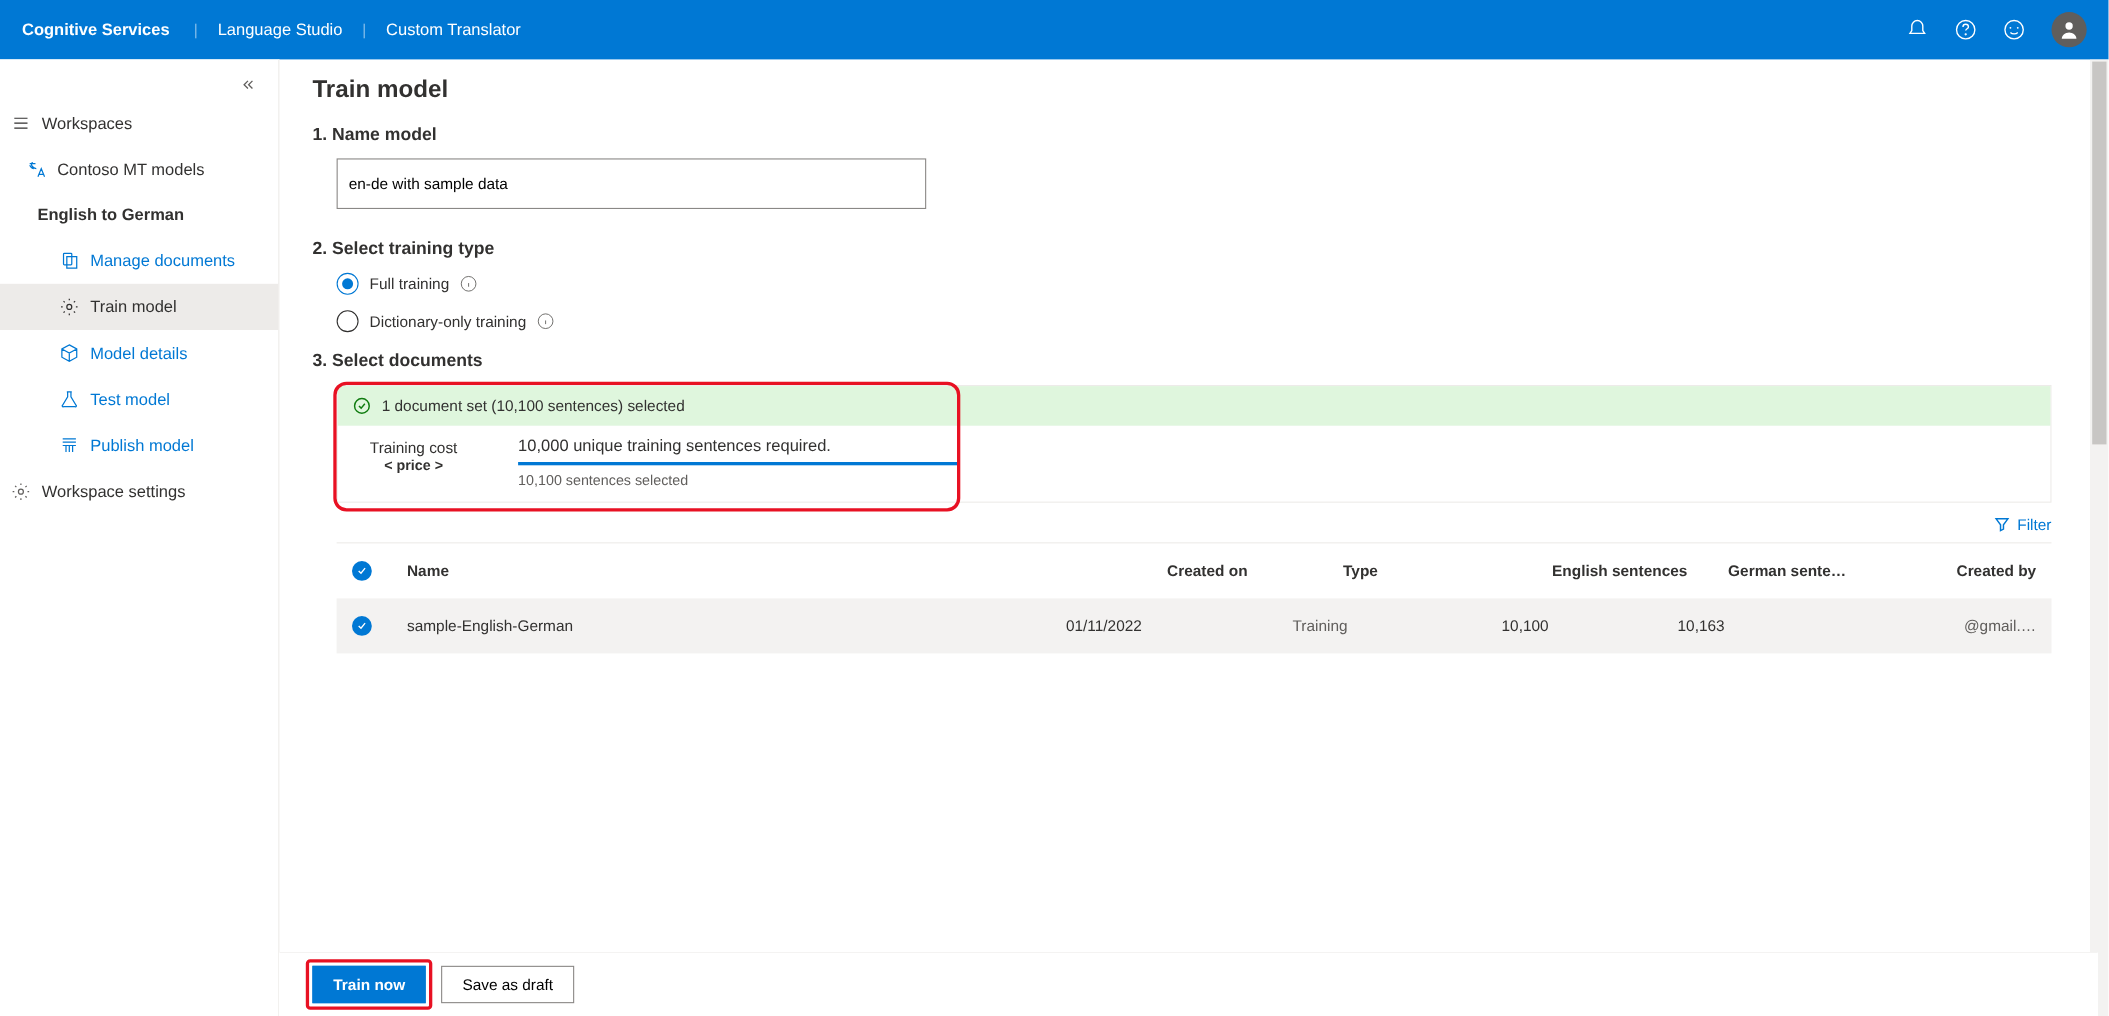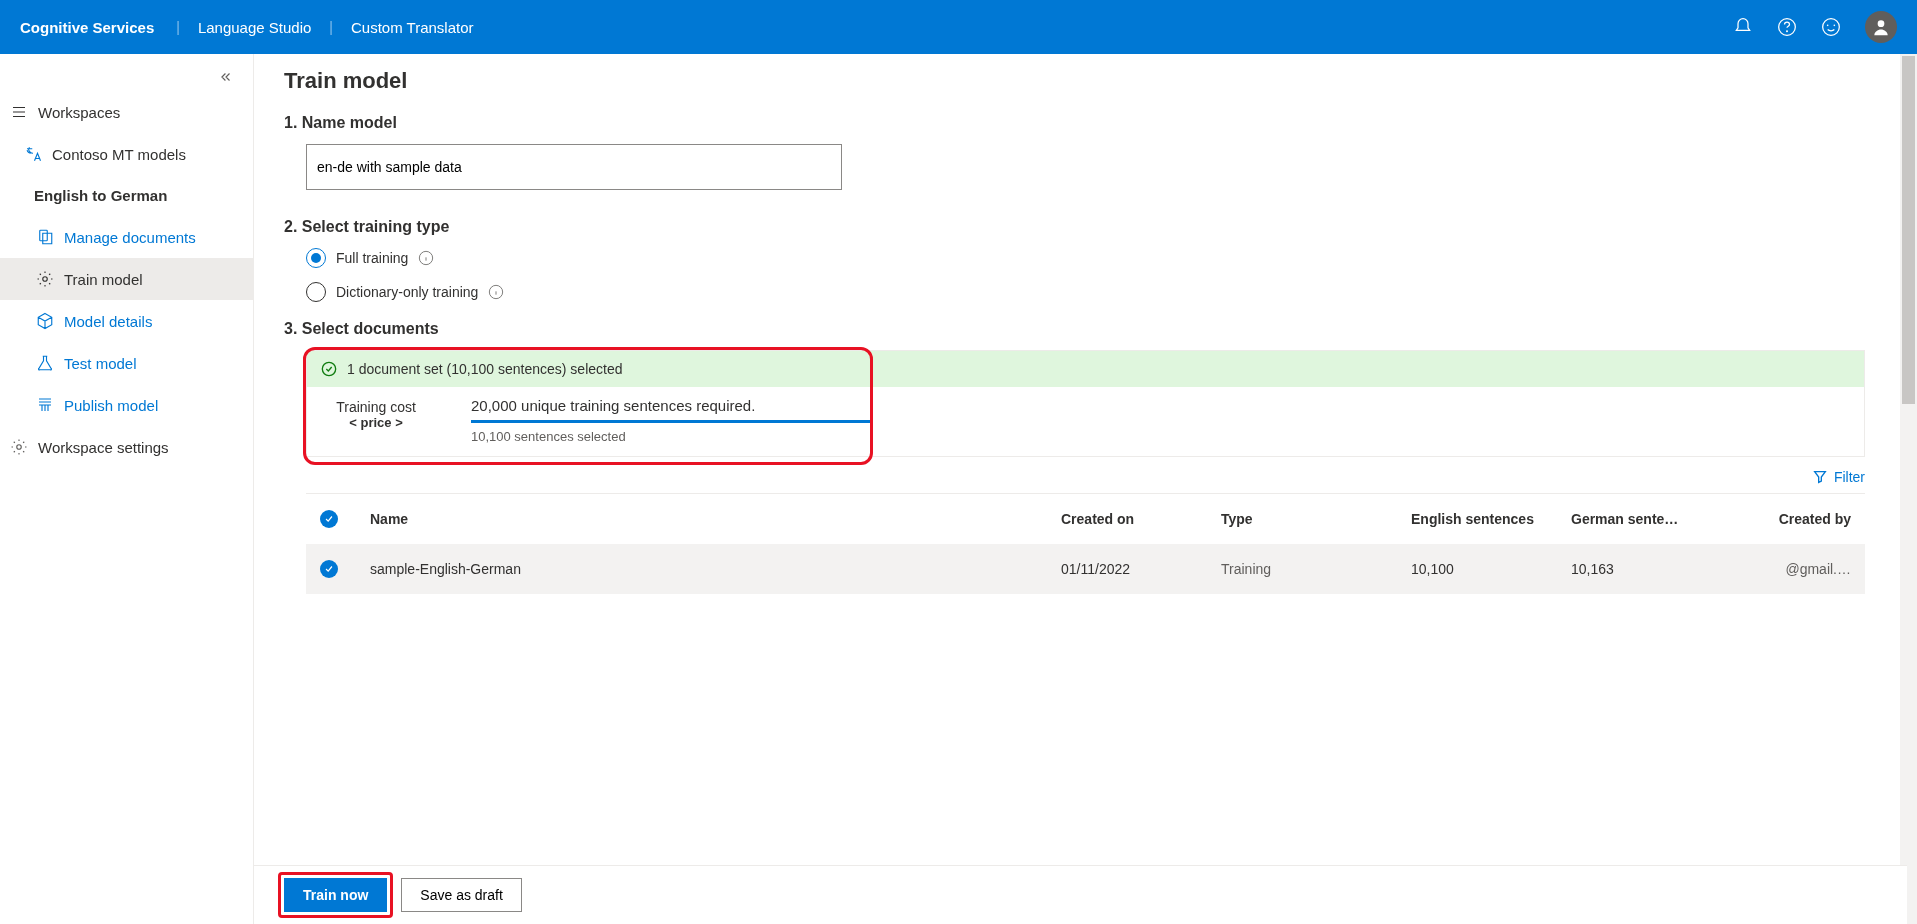--- a/index.html
+++ b/index.html
@@ -13,21 +13,21 @@
 .hicon { width: 20px; height: 20px; cursor: pointer; fill:none; stroke:#fff; stroke-width:1.5;}
 .avatar { width: 32px; height: 32px; border-radius: 50%; background: #605e5c; display:flex; align-items:center; justify-content:center; cursor:pointer;}
 .avatar svg { width:20px; height:20px; fill:#fff;}
 .shell { display: flex; height: calc(100vh - 54px); }
 .sidebar { width: 254px; border-right: 1px solid #edebe9; padding-top: 8px; background:#fff; flex-shrink:0;}
 .collapse { text-align: right; padding: 8px 20px 4px; color:#605e5c; cursor:pointer;}
 .side-item { display: flex; align-items: center; padding: 12px 14px; gap: 10px; cursor: pointer; font-size:15px;}
 .side-item.level1 { padding-left: 10px; }
 .side-item.level2 { padding-left: 24px; font-weight:400;}
 .side-item.level3 { padding-left: 34px; font-weight:600;}
-.side-item.sub { padding-left: 36px; color:#0078d4; font-weight:400;}
+.side-item.sub { padding-left: 54px; color:#0078d4; font-weight:400;}
 .side-item.sub.active { background:#edebe9; color:#323130; font-weight:400;}
 .side-item.settings { padding-left: 10px; color:#323130;}
 .sicon { width:18px; height:18px; fill:none; stroke:currentColor; stroke-width:1.5; flex-shrink:0;}
 .content-wrap { flex:1; overflow-y:auto; position:relative;}
 .content { padding: 14px 30px 90px 30px; max-width:none;}
 h1.page-title { font-size: 22px; font-weight:600; margin-bottom: 20px;}
 .section-heading { font-size: 16px; font-weight:600; margin: 18px 0 12px;}
 .field-label { font-size:14px; font-weight:600; margin: 0 0 6px 22px;}
 .text-input { width: 536px; height:46px; border:1px solid #8a8886; padding:0 10px; font-size:14px; margin-left:22px; background:#fff;}
 .radio-row { display:flex; align-items:center; gap:10px; margin: 8px 0 14px 22px; cursor:pointer;}
@@ -58,21 +58,21 @@
 .tcell.type { flex: 0 0 190px;}
 .tcell.eng { flex: 0 0 160px;}
 .tcell.ger { flex: 0 0 150px;}
 .tcell.by { flex: 0 0 130px; text-align:right;}
 .checkmark { width:18px; height:18px; border-radius:50%; background:#0078d4; display:inline-flex; align-items:center; justify-content:center;}
 .checkmark svg{ width:10px; height:10px; stroke:#fff; stroke-width:3; fill:none;}
 .footer { position:fixed; bottom:0; left:254px; right:10px; background:#fff; border-top:1px solid #edebe9; padding:12px 30px; display:flex; gap:14px;}
 .btn { height:34px; padding:0 18px; border:1px solid #8a8886; background:#fff; font-size:14px; cursor:pointer; font-family:inherit;}
 .btn.primary { background:#0078d4; color:#fff; border-color:#0078d4; font-weight:600;}
 .btn-red-wrap { position:relative; display:inline-block;}
-.trow .tcell.type, .trow .tcell.by { color:#605e5c;}
+.trow .tcell.type, .trow .tcell.by { color:#605e5c;margin-left:46px;}
 .scroll-track { position:absolute; right:0; top:0; bottom:0; width:17px; background:#f3f2f1;}
 .scroll-thumb { position:absolute; right:2px; top:2px; width:13px; height:40%; background:#c8c6c4;}
 </style>
 </head>
 <body>
 
 <div class="header">
   <div class="header-left">
     <span class="brand">Cognitive Services</span>
     <span class="divider">|</span>
@@ -202,21 +202,21 @@
               <path d="M8 12l3 3 5-6"></path>
             </svg>
           <span>1 document set (10,100 sentences) selected</span>
         </div>
         <div class="cost-row">
           <div class="cost-label">
             <div>Training cost</div>
             <div class="sub">&lt; price &gt;</div>
           </div>
           <div class="cost-mid">
-            <div class="cost-req">20,000 unique training sentences required.</div>
+            <div class="cost-req">10,000 unique training sentences required.</div>
             <div class="progress">
                 <div class="bar"></div>
               </div>
             <div class="cost-sel">10,100 sentences selected</div>
           </div>
         </div>
       </div>
 
       <div class="filter-row">
         <svg width="16" height="16" viewBox="0 0 24 24" fill="none" stroke="#0078d4" stroke-width="2">

